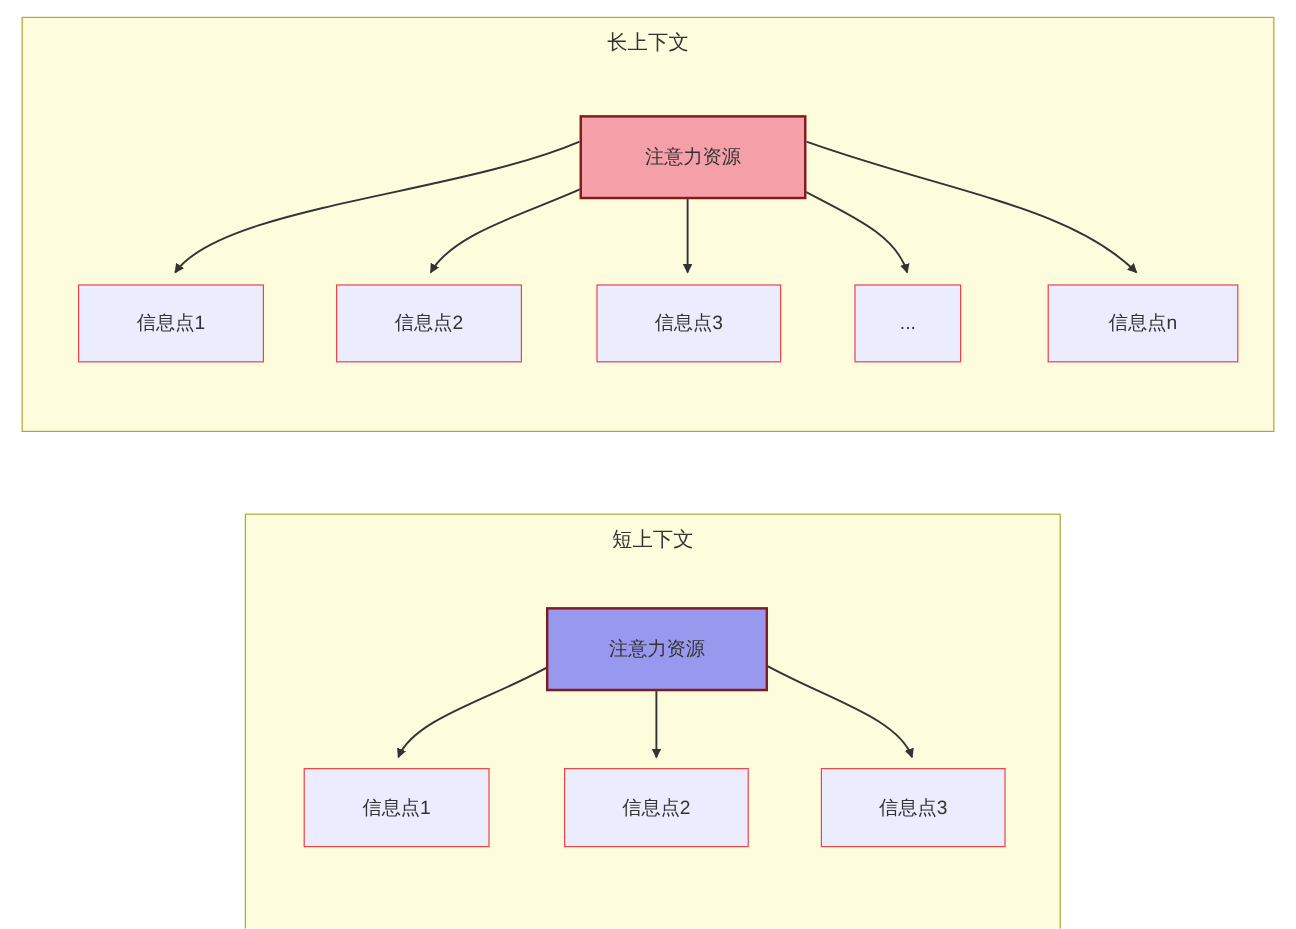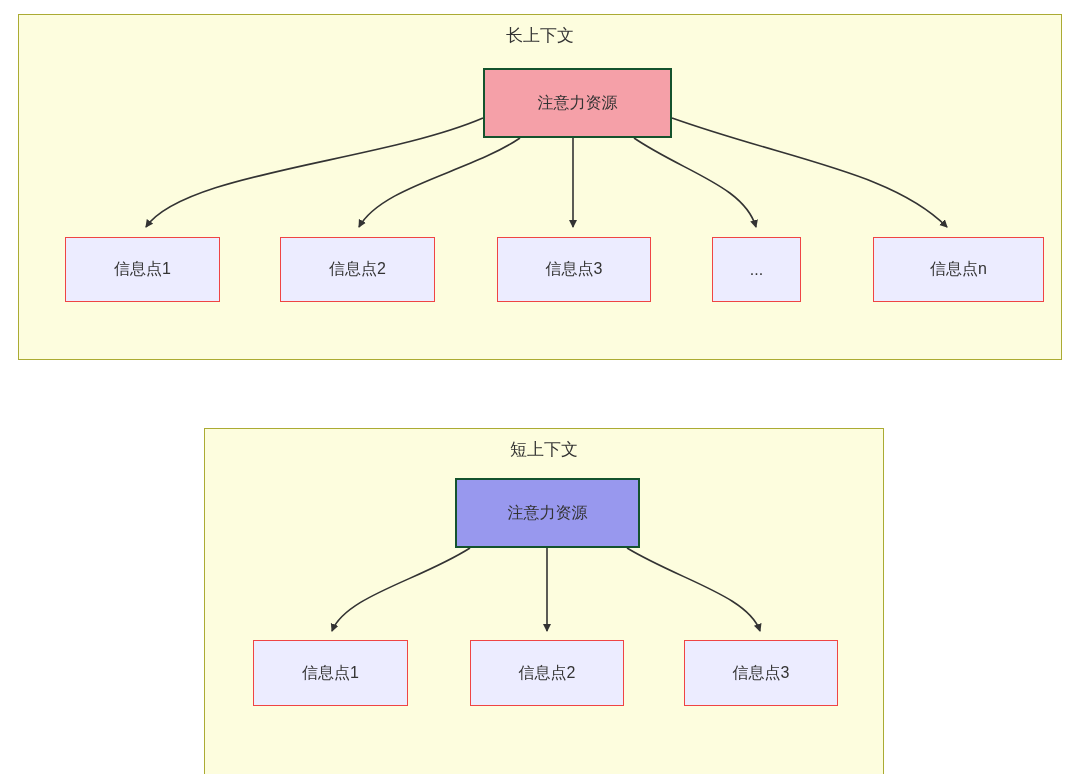--- a/index.html
+++ b/index.html
@@ -36,21 +36,22 @@
     box-sizing: border-box;
     display: flex;
     align-items: center;
     justify-content: center;
     font-size: 16px;
     color: #333333;
     font-weight: 500;
     z-index: 2;
   }
   .attention-node {
-    border: 2px solid #14532d;
+    border: 2px solid #7f1d1d;
+    margin-top: 28px;
   }
   .attention-node.pink { background: #f5a0a8; }
   .attention-node.blue { background: #9898ee; }
   .info-node {
     background: #ececff;
     border: 1px solid #ef4444;
   }
   .arrow-layer {
     position: absolute;
     inset: 0;
@@ -105,21 +106,21 @@
   </div>
   <div class="node info-node" style="left:280px; top:237px; width:155px; height:65px;">
     <span>信息点2</span>
   </div>
   <div class="node info-node" style="left:497px; top:237px; width:154px; height:65px;">
     <span>信息点3</span>
   </div>
   <div class="node info-node" style="left:712px; top:237px; width:89px; height:65px;">
     <span>...</span>
   </div>
-  <div class="node info-node" style="left:873px; top:237px; width:171px; height:65px;justify-content:center;">
+  <div class="node info-node" style="left:873px; top:237px; width:159px; height:65px;justify-content:center;">
     <span>信息点n</span>
   </div>
 
   <div class="node attention-node blue" style="left:455px; top:478px; width:185px; height:70px;">
     <span>注意力资源</span>
   </div>
 
   <div class="node info-node" style="left:253px; top:640px; width:155px; height:66px;">
     <span>信息点1</span>
   </div>

